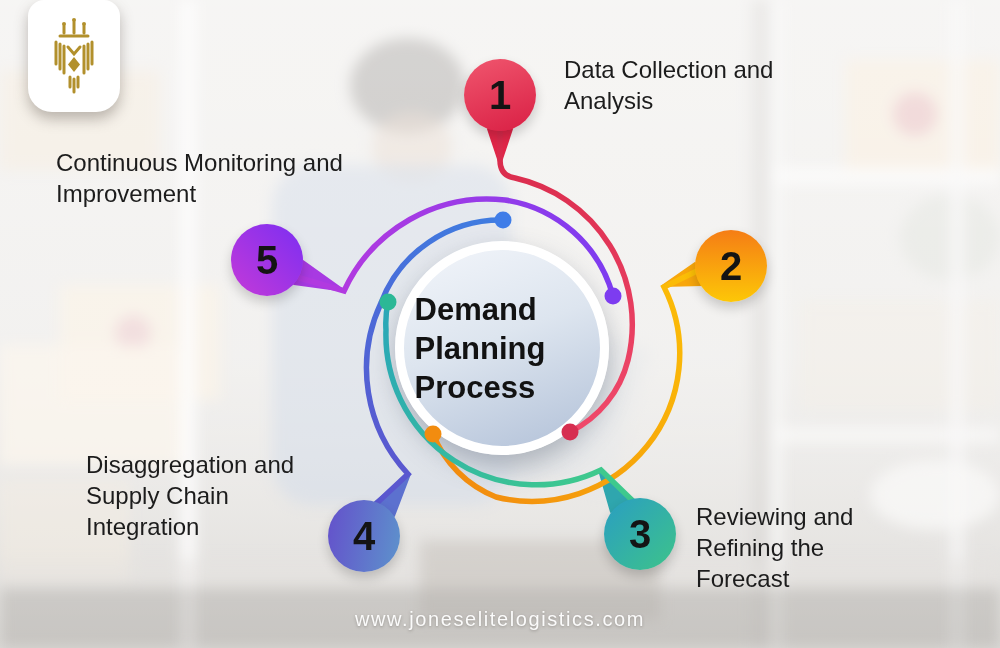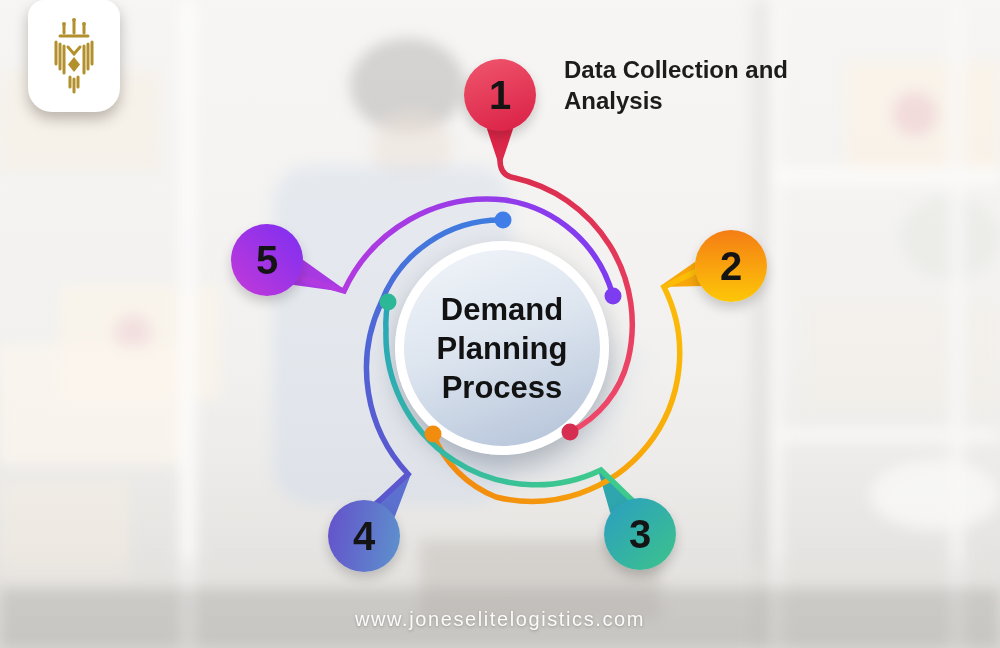--- a/index.html
+++ b/index.html
@@ -16,34 +16,34 @@
   #logo-card{position:absolute;left:28px;top:0px;width:92px;height:112px;background:#fff;
     border-radius:16px 16px 24px 24px;box-shadow:0 7px 14px rgba(90,80,70,.38);
     display:flex;align-items:center;justify-content:center;}
   
   #swirl{position:absolute;inset:0;z-index:3;}
   
   #center-circle{position:absolute;left:395px;top:241px;width:196px;height:196px;border-radius:50%;
     border:9px solid #ffffff;z-index:2;
     background:linear-gradient(160deg,#f2f5fa 0%,#dde5ef 45%,#b2c1d8 100%);
     box-shadow:0 12px 26px rgba(70,80,100,.35);
-    display:flex;align-items:center;justify-content:center;text-align:center;}
+    display:flex;align-items:center;justify-content:center;text-align:left;}
   #center-circle .title{width:175px;font-size:31px;line-height:39px;font-weight:bold;color:#121212;}
   
   .pin{position:absolute;width:72px;height:72px;border-radius:50%;z-index:4;
     display:flex;align-items:center;justify-content:center;
     font-weight:bold;font-size:40px;color:#141414;
     box-shadow:0 6px 12px rgba(0,0,0,.18);}
   #pin-1{left:464px;top:59px; background:linear-gradient(160deg,#f0566e 0%,#d91f44 100%);}
   #pin-2{left:695px;top:230px;background:linear-gradient(180deg,#f57d15 0%,#fdc707 100%);}
   #pin-3{left:604px;top:498px;background:linear-gradient(135deg,#2a9ec2 0%,#3dc38a 100%);}
   #pin-4{left:328px;top:500px;background:linear-gradient(100deg,#6450cb 0%,#5d93cc 100%);}
   #pin-5{left:231px;top:224px;background:linear-gradient(225deg,#7c2ef2 0%,#c43ad8 100%);}
   
-  .step-label{position:absolute;z-index:5;font-weight:bold;font-size:24px;line-height:31px;color:#1c1c1c;}
+  .step-label{position:absolute;z-index:5;font-weight:normal;font-size:24px;line-height:31px;color:#1c1c1c;}
   #label-1{left:564px;top:54px;width:225px;}
   #label-2{left:684px;top:315px;width:268px;}
   #label-3{left:696px;top:501px;width:195px;}
   #label-4{left:86px;top:449px;width:218px;}
   #label-5{left:56px;top:147px;width:300px;}
   
   #site-url{position:absolute;left:0;right:0;top:608px;text-align:center;z-index:5;
     color:rgba(255,255,255,.95);font-size:20px;letter-spacing:1.6px;
     text-shadow:0 1px 3px rgba(60,55,50,.35);}
 </style>
@@ -137,20 +137,23 @@
       <span>3</span>
     </div>
   <div class="pin" id="pin-4">
       <span>4</span>
     </div>
   <div class="pin" id="pin-5">
       <span>5</span>
     </div>
 
   <div class="step-label" id="label-1">Data Collection and Analysis</div>
+  <div class="step-label" id="label-3">Reviewing and Refining the Forecast</div>
+  <div class="step-label" id="label-4">Disaggregation and Supply Chain Integration</div>
+  <div class="step-label" id="label-5">Continuous Monitoring and Improvement</div>
 
   <div id="logo-card">
     <svg width="64" height="78" viewBox="0 0 64 78">
       <g stroke="#b2902c" stroke-width="3" fill="none" stroke-linecap="round">
         <path d="M32 5 V16"></path>
           <path d="M22 9 V16"></path>
           <path d="M42 9 V16"></path>
         <path d="M18 19 H46"></path>
         <path d="M14 25 V47"></path>
           <path d="M18 27 V52"></path>

